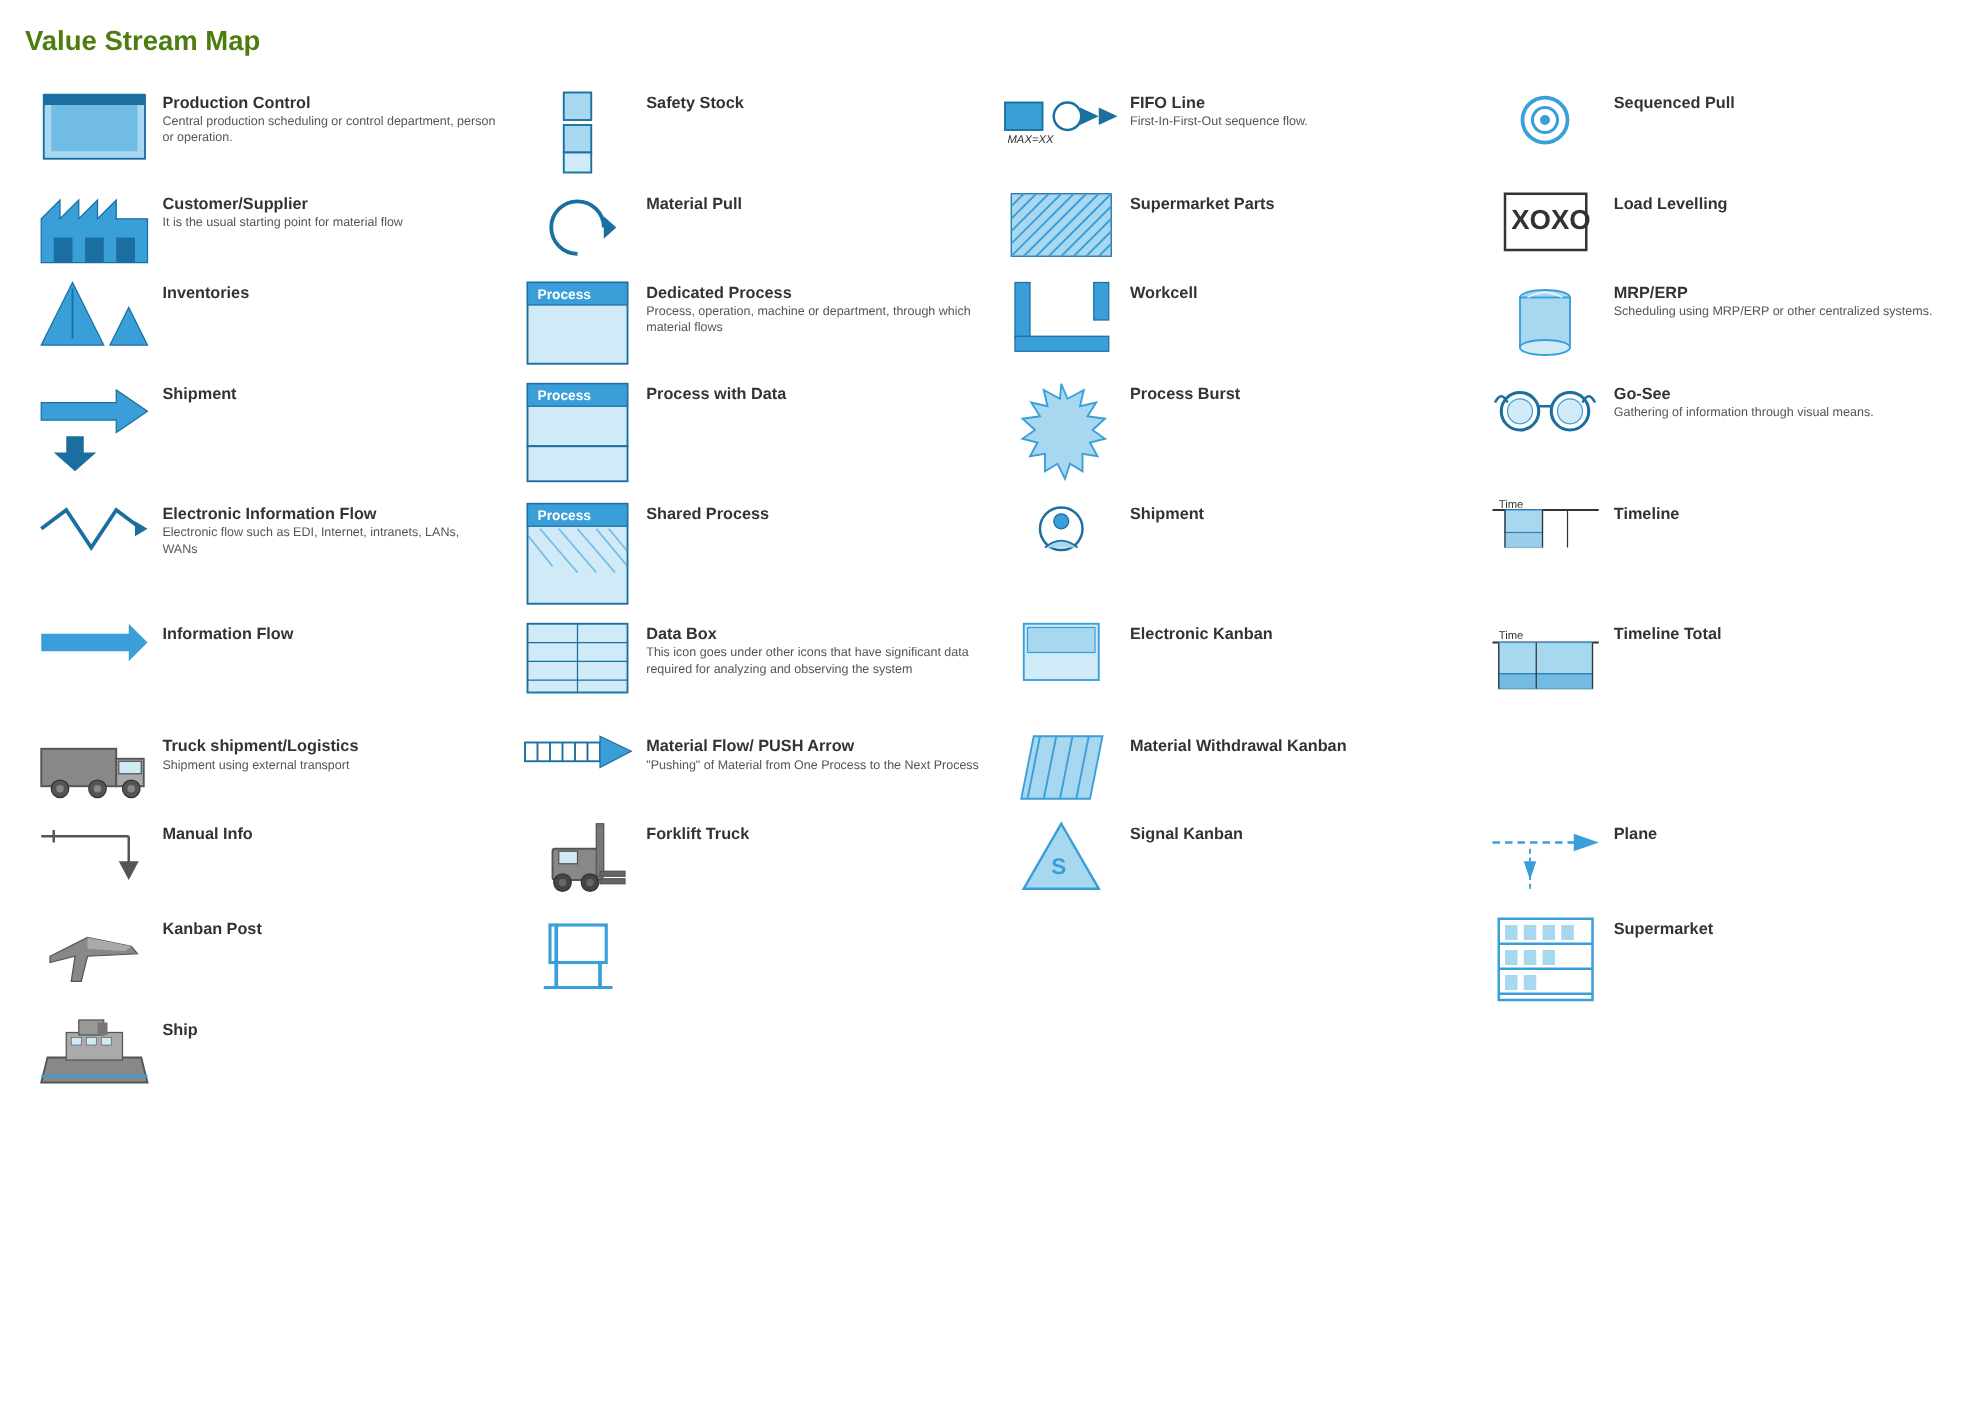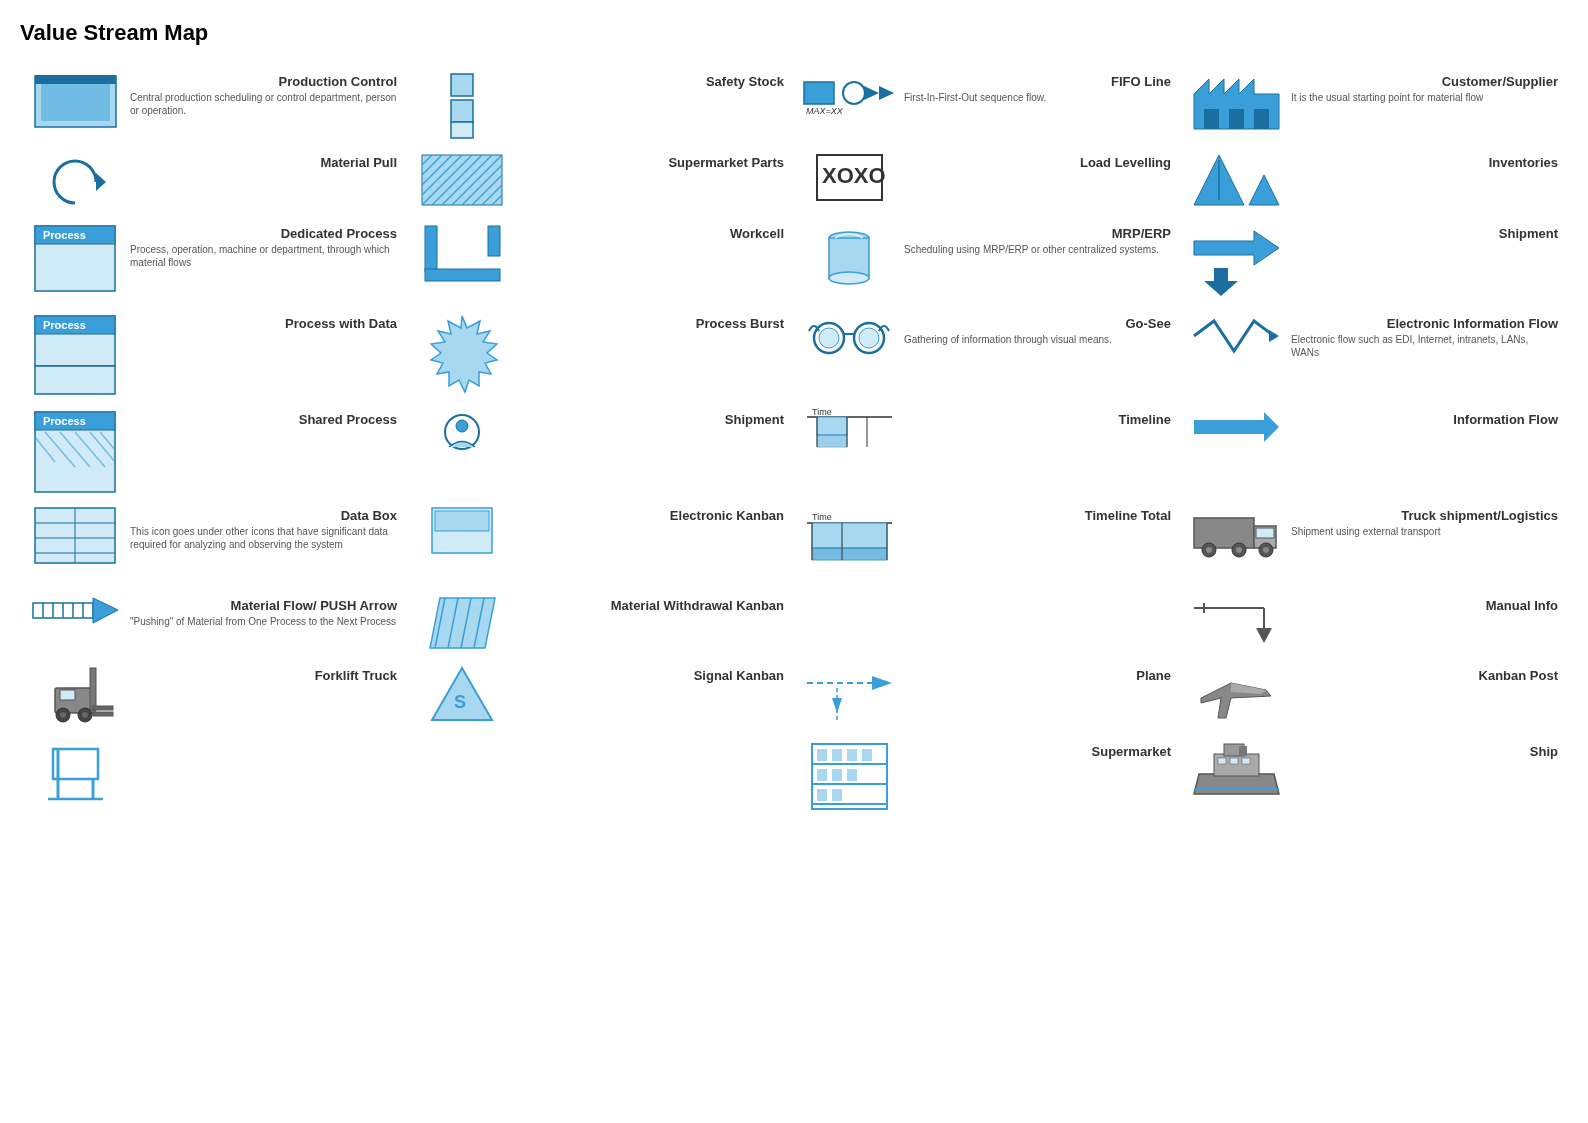--- a/index.html
+++ b/index.html
@@ -7,21 +7,21 @@
       font-family: Arial, sans-serif;
       background: #fff;
       color: #333;
       padding: 20px;
       font-size: 12px;
     }
     h1 {
       font-size: 22px;
       font-weight: bold;
       margin-bottom: 20px;
-      color: #000000;
+      color: #4d7c0f;
     }
     .grid {
       display: grid;
       grid-template-columns: 1fr 1fr 1fr 1fr;
       gap: 0;
     }
     .item {
       display: flex;
       align-items: flex-start;
       padding: 8px 10px;
@@ -38,21 +38,20 @@
       text-align: center;
     }
     .text-area {
       flex: 1;
     }
     .item-title {
       font-size: 13px;
       font-weight: bold;
       color: #333;
       margin-bottom: 2px;
-      text-align: right;
     }
     .item-desc {
       font-size: 10px;
       color: #555;
       line-height: 1.3;
     }
 
     
     svg { overflow: visible; }
   </style>
@@ -100,20 +99,32 @@
         <polygon points="75,12 90,19 75,26" fill="#1a6fa0"></polygon>
         <text x="2" y="40" font-size="9" font-style="italic" fill="#333">MAX=XX</text>
       </svg>
     </div>
     <div class="text-area">
       <div class="item-title">FIFO Line</div>
       <div class="item-desc">First-In-First-Out sequence flow.</div>
     </div>
   </div>
 
+  <div class="item">
+    <div class="icon-area">
+      <svg width="45" height="45" viewBox="0 0 45 45">
+        <circle cx="22" cy="22" r="18" fill="none" stroke="#3a9fd8" stroke-width="3"></circle>
+        <circle cx="22" cy="22" r="10" fill="none" stroke="#3a9fd8" stroke-width="2.5"></circle>
+        <circle cx="22" cy="22" r="4" fill="#3a9fd8"></circle>
+      </svg>
+    </div>
+    <div class="text-area">
+      <div class="item-title">Sequenced Pull</div>
+    </div>
+  </div>
 
   <div class="item">
     <div class="icon-area">
       <svg width="85" height="55" viewBox="0 0 85 55">
 
         <polygon points="0,55 0,20 15,5 15,20 30,5 30,20 45,5 45,20 60,5 60,20 85,20 85,55" fill="#3a9fd8" stroke="#1a6fa0" stroke-width="1"></polygon>
         <rect x="10" y="35" width="15" height="20" fill="#1a6fa0"></rect>
         <rect x="35" y="35" width="15" height="20" fill="#1a6fa0"></rect>
         <rect x="60" y="35" width="15" height="20" fill="#1a6fa0"></rect>
       </svg>

